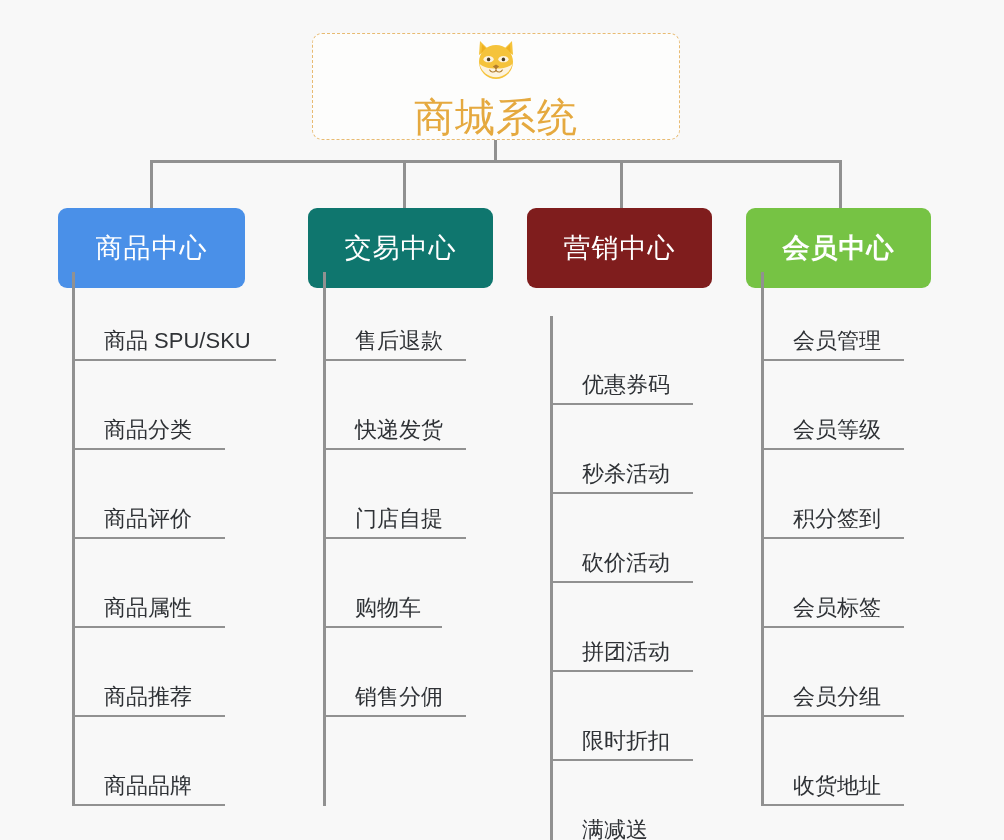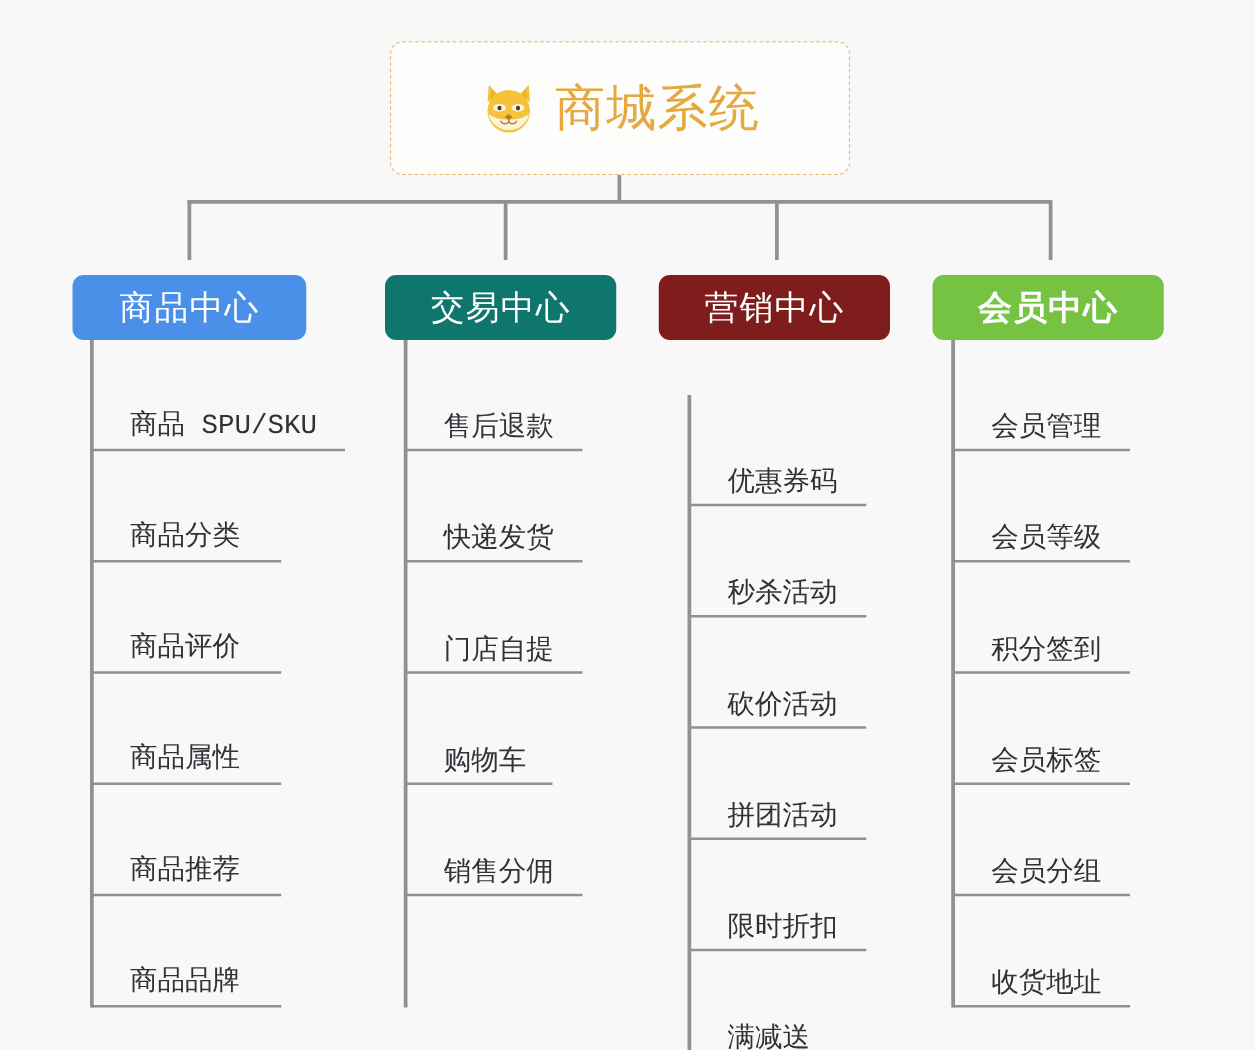--- a/index.html
+++ b/index.html
@@ -29,20 +29,21 @@
     width: 368px;
     height: 107px;
     box-sizing: border-box;
     background: #fdfdfc;
     border: 1px dashed #e8bb72;
     border-radius: 10px;
     display: flex;
     align-items: center;
     justify-content: center;
     gap: 14px;
+    flex-direction: column;
   }
   .root-emoji {
     width: 46px;
     height: 46px;
     flex: 0 0 46px;
     position: relative;
     display: block;
   }
   .root-title {
     font-size: 40px;
@@ -71,22 +72,22 @@
   }
   .conn-drop {           
     top: 160px;
     width: 3px;
     height: 48px;
   }
 
   
   .cat-box {
     position: absolute;
-    top: 220px;
-    height: 52px;
+    top: 208px;
+    height: 80px;
     box-sizing: border-box;
     border-radius: 9px;
     display: flex;
     align-items: center;
     justify-content: center;
     color: #ffffff;
     font-size: 27px;
     letter-spacing: 1px;
     white-space: nowrap;
   }
@@ -154,21 +155,21 @@
     <span class="root-title">商城系统</span>
   </div>
 
   <div class="conn conn-stem"></div>
   <div class="conn conn-bus"></div>
 
   <div id="branches">
       <div class="cat-box" style="left: 58px; width: 187px; background: rgb(74, 144, 232);">
         <span>商品中心</span>
       </div>
-      <div class="leaf-col" style="left: 72px; font-family: Liberation Mono, monospace;">
+      <div class="leaf-col" style="left: 72px;">
         <div class="leaf-spine" style="height: 534px; background: rgb(145, 145, 145);"></div>
         <div class="leaf-item">
           <span class="leaf-label">商品 SPU/SKU</span>
           <div class="leaf-rule" style="width: 203px; background: rgb(145, 145, 145);"></div>
         </div>
         <div class="leaf-item">
           <span class="leaf-label">商品分类</span>
           <div class="leaf-rule" style="width: 152px; background: rgb(145, 145, 145);"></div>
         </div>
         <div class="leaf-item">

